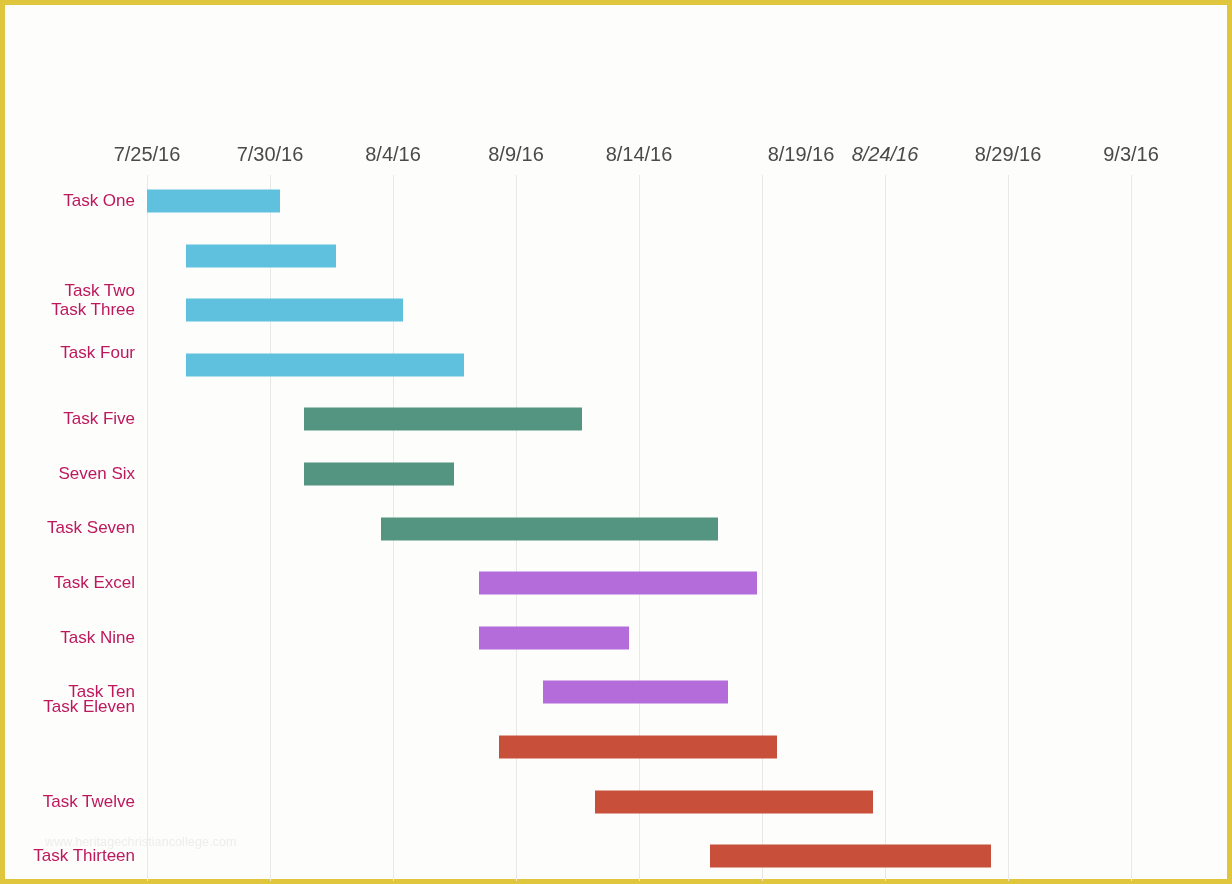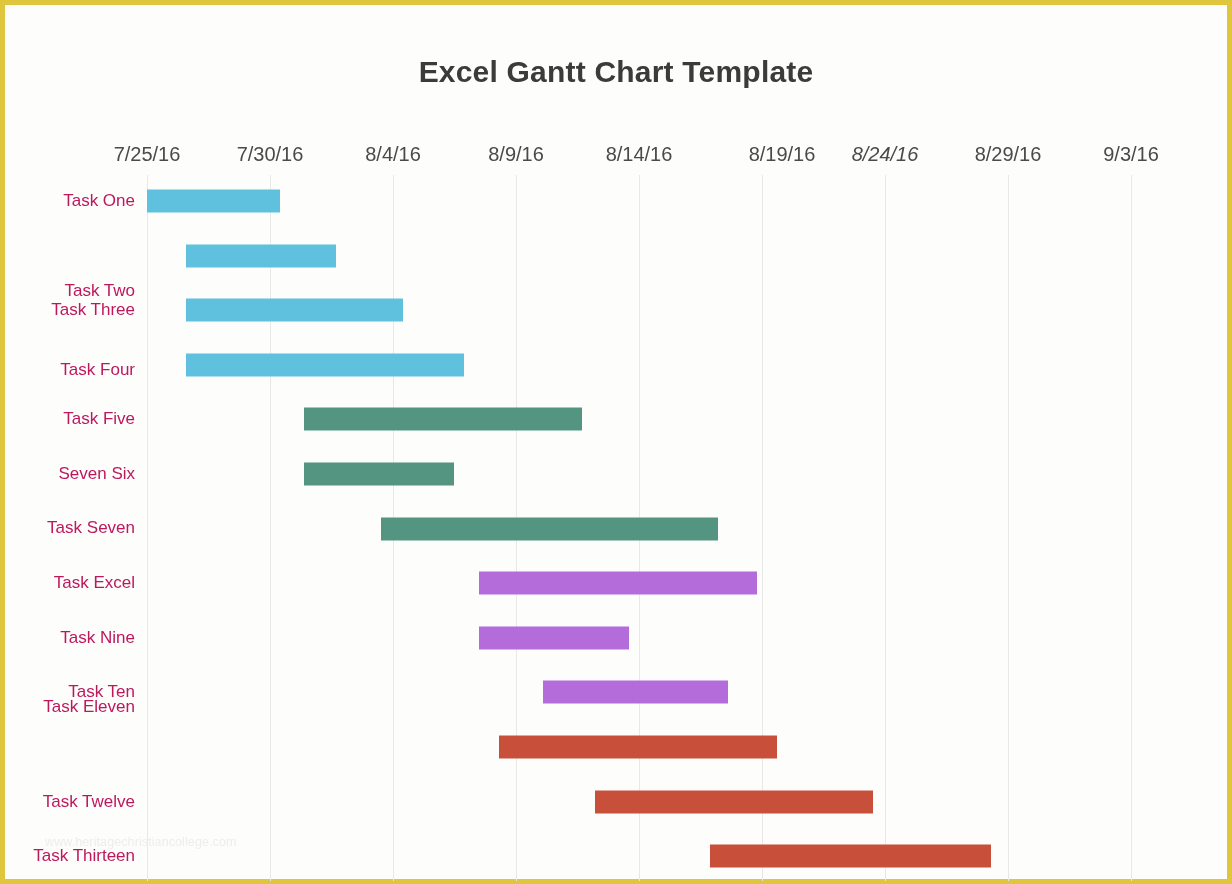--- a/index.html
+++ b/index.html
@@ -87,29 +87,28 @@
     color: #ededea;
     white-space: nowrap;
     letter-spacing: 0.1px;
   }
 </style>
 </head>
 <body>
 
 <div id="page">
 
-  <div id="chart-title">Excel Gantt Chart Template</div>
 
   <div id="axis-labels">
       <div class="axis-tick" style="left: 142px;">7/25/16</div>
       <div class="axis-tick" style="left: 265px;">7/30/16</div>
       <div class="axis-tick" style="left: 388px;">8/4/16</div>
       <div class="axis-tick" style="left: 511px;">8/9/16</div>
       <div class="axis-tick" style="left: 634px;">8/14/16</div>
-      <div class="axis-tick" style="left: 777px;">8/19/16</div>
+      <div class="axis-tick" style="left: 796px;">8/19/16</div>
       <div class="axis-tick" style="left: 880px; font-style: italic;">8/24/16</div>
       <div class="axis-tick" style="left: 1003px;">8/29/16</div>
       <div class="axis-tick" style="left: 1126px;">9/3/16</div>
     </div>
 
   <div id="plot-area">
       <div class="gridline" style="left: 0px;"></div>
       <div class="gridline" style="left: 123px;"></div>
       <div class="gridline" style="left: 246px;"></div>
       <div class="gridline" style="left: 369px;"></div>
@@ -121,21 +120,21 @@
     </div>
 
   <div id="watermark">www.heritagechristiancollege.com</div>
 
 <div class="task-label" style="top: 196px;">Task One</div>
     <div class="bar" title="Task One" style="left: 142px; width: 132.84px; top: 196px; background: rgb(95, 193, 221);"></div>
     <div class="task-label" style="top: 250.6px; margin-top: 35px;">Task Two</div>
     <div class="bar" title="Task Two" style="left: 181.36px; width: 150.06px; top: 250.6px; background: rgb(95, 193, 221);"></div>
     <div class="task-label" style="top: 305.2px;">Task Three</div>
     <div class="bar" title="Task Three" style="left: 181.36px; width: 216.48px; top: 305.2px; background: rgb(95, 193, 221);"></div>
-    <div class="task-label" style="top: 365px; margin-left: 32px;">Task Four</div>
+    <div class="task-label" style="top: 348px; margin-left: 32px;">Task Four</div>
     <div class="bar" title="Task Four" style="left: 181.36px; width: 277.98px; top: 359.8px; background: rgb(95, 193, 221);"></div>
     <div class="task-label" style="top: 414.4px;">Task Five</div>
     <div class="bar" title="Task Five" style="left: 299.44px; width: 277.98px; top: 414.4px; background: rgb(83, 149, 128);"></div>
     <div class="task-label" style="top: 469px;">Seven Six</div>
     <div class="bar" title="Task Six" style="left: 299.44px; width: 150.06px; top: 469px; background: rgb(83, 149, 128);"></div>
     <div class="task-label" style="top: 523px;">Task Seven</div>
     <div class="bar" title="Task Seven" style="left: 375.7px; width: 337.02px; top: 523.6px; background: rgb(83, 149, 128);"></div>
     <div class="task-label" style="top: 578.2px;">Task Excel</div>
     <div class="bar" title="Task Eight" style="left: 474.1px; width: 277.98px; top: 578.2px; background: rgb(180, 108, 219);"></div>
     <div class="task-label" style="top: 632.8px;">Task Nine</div>

